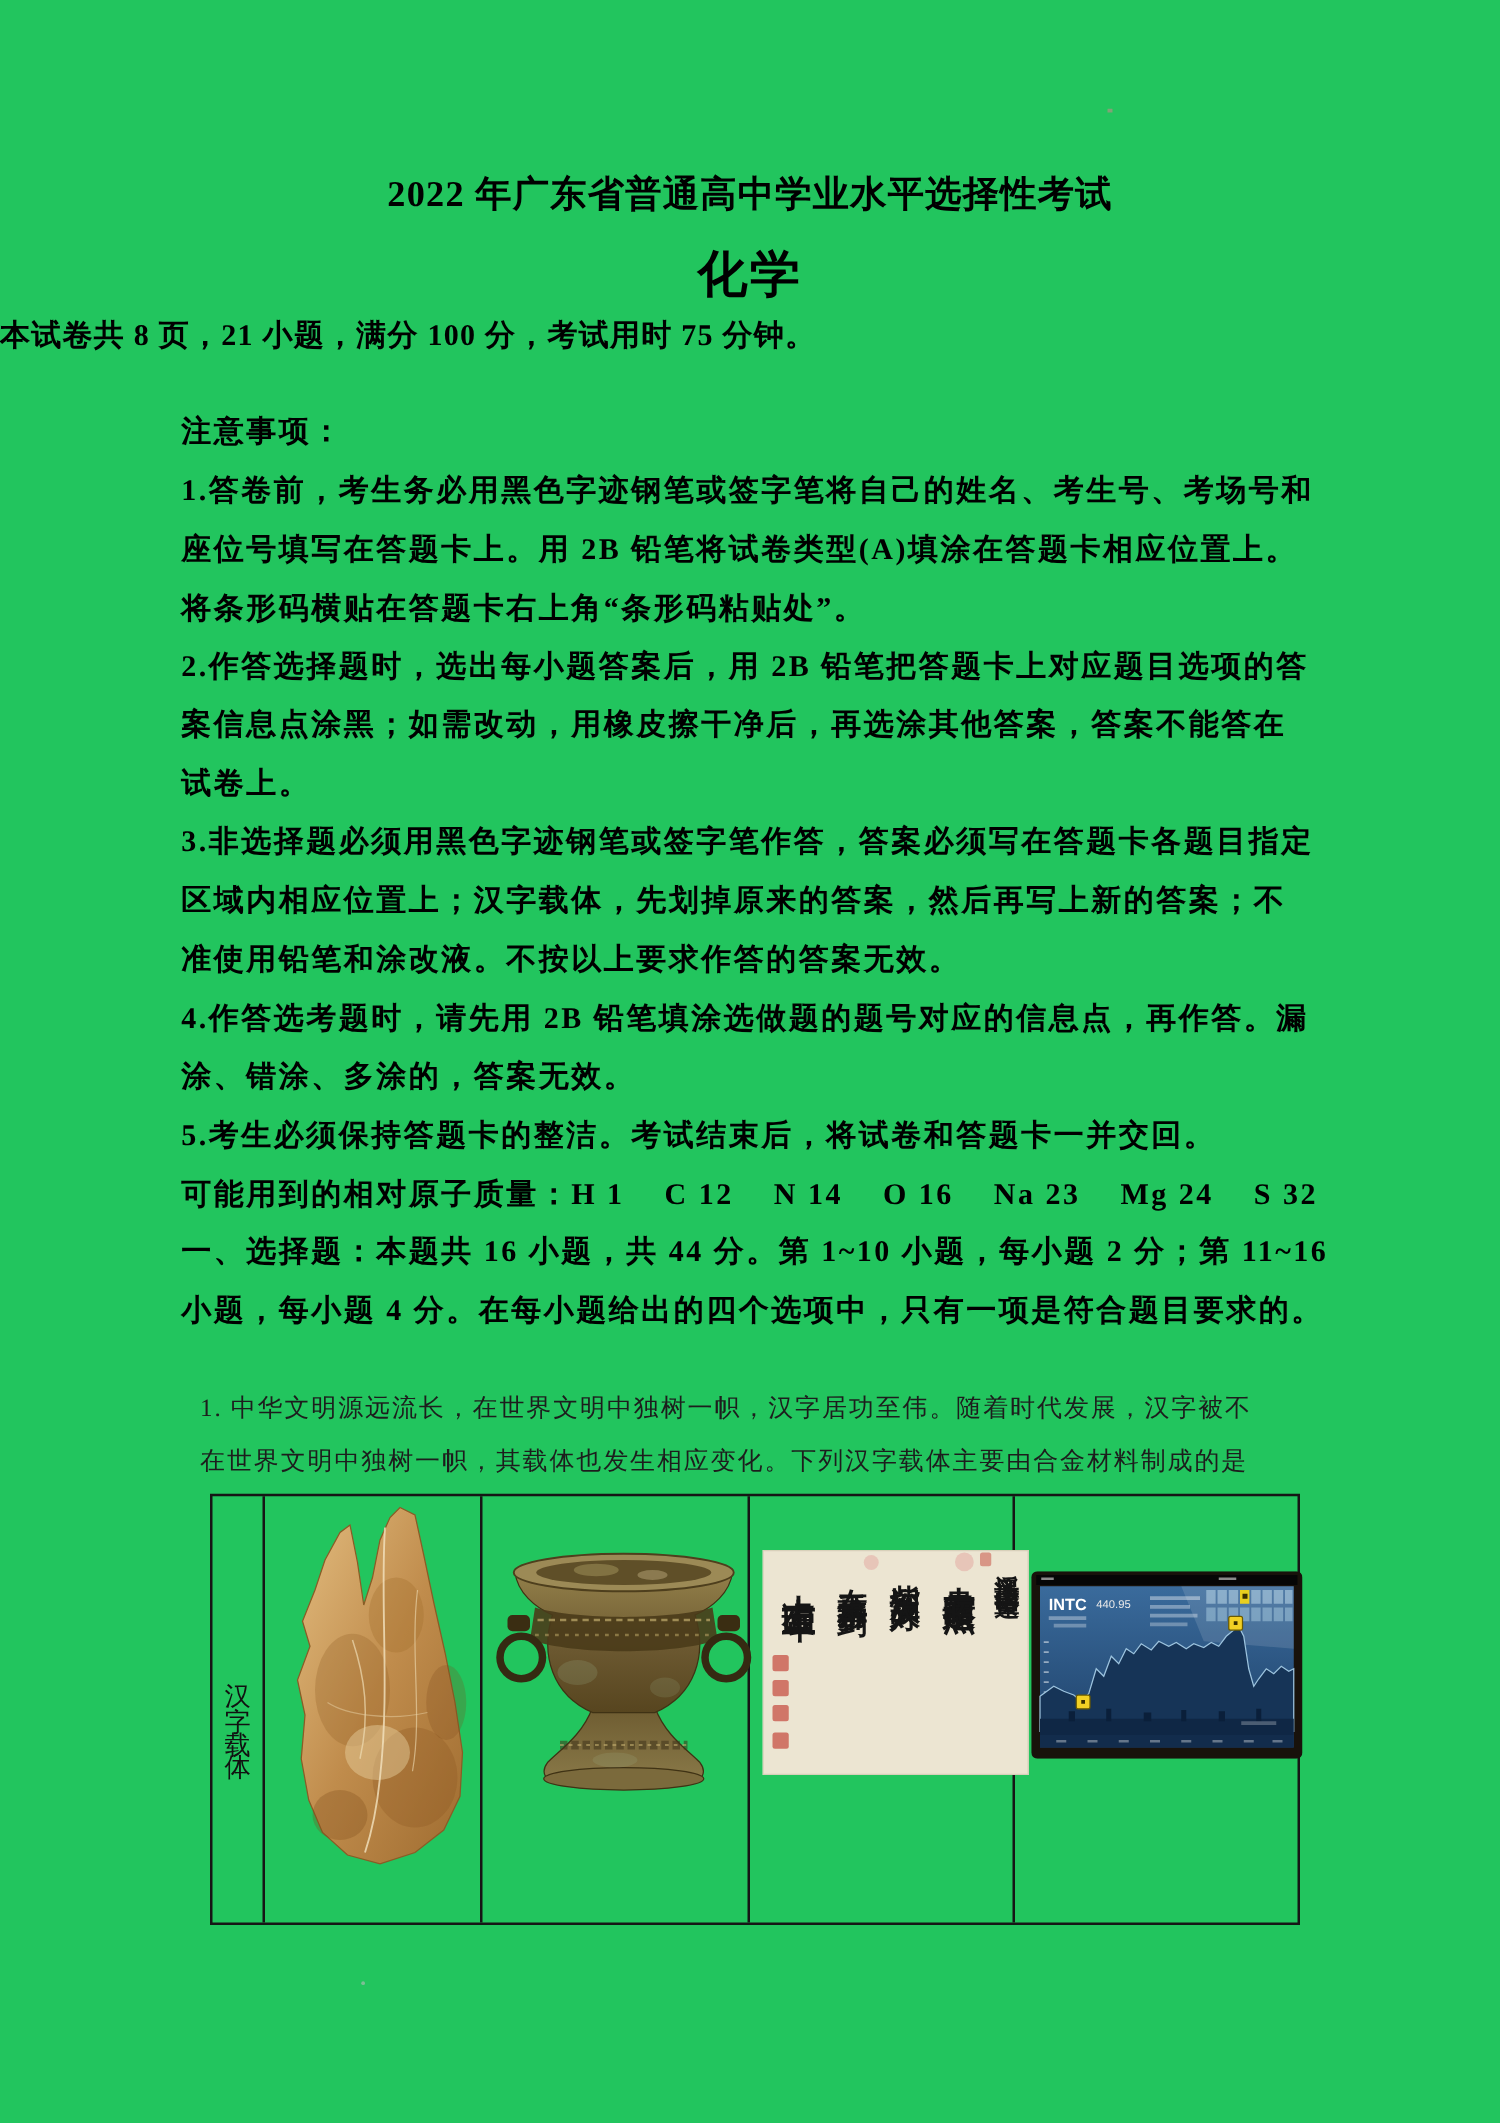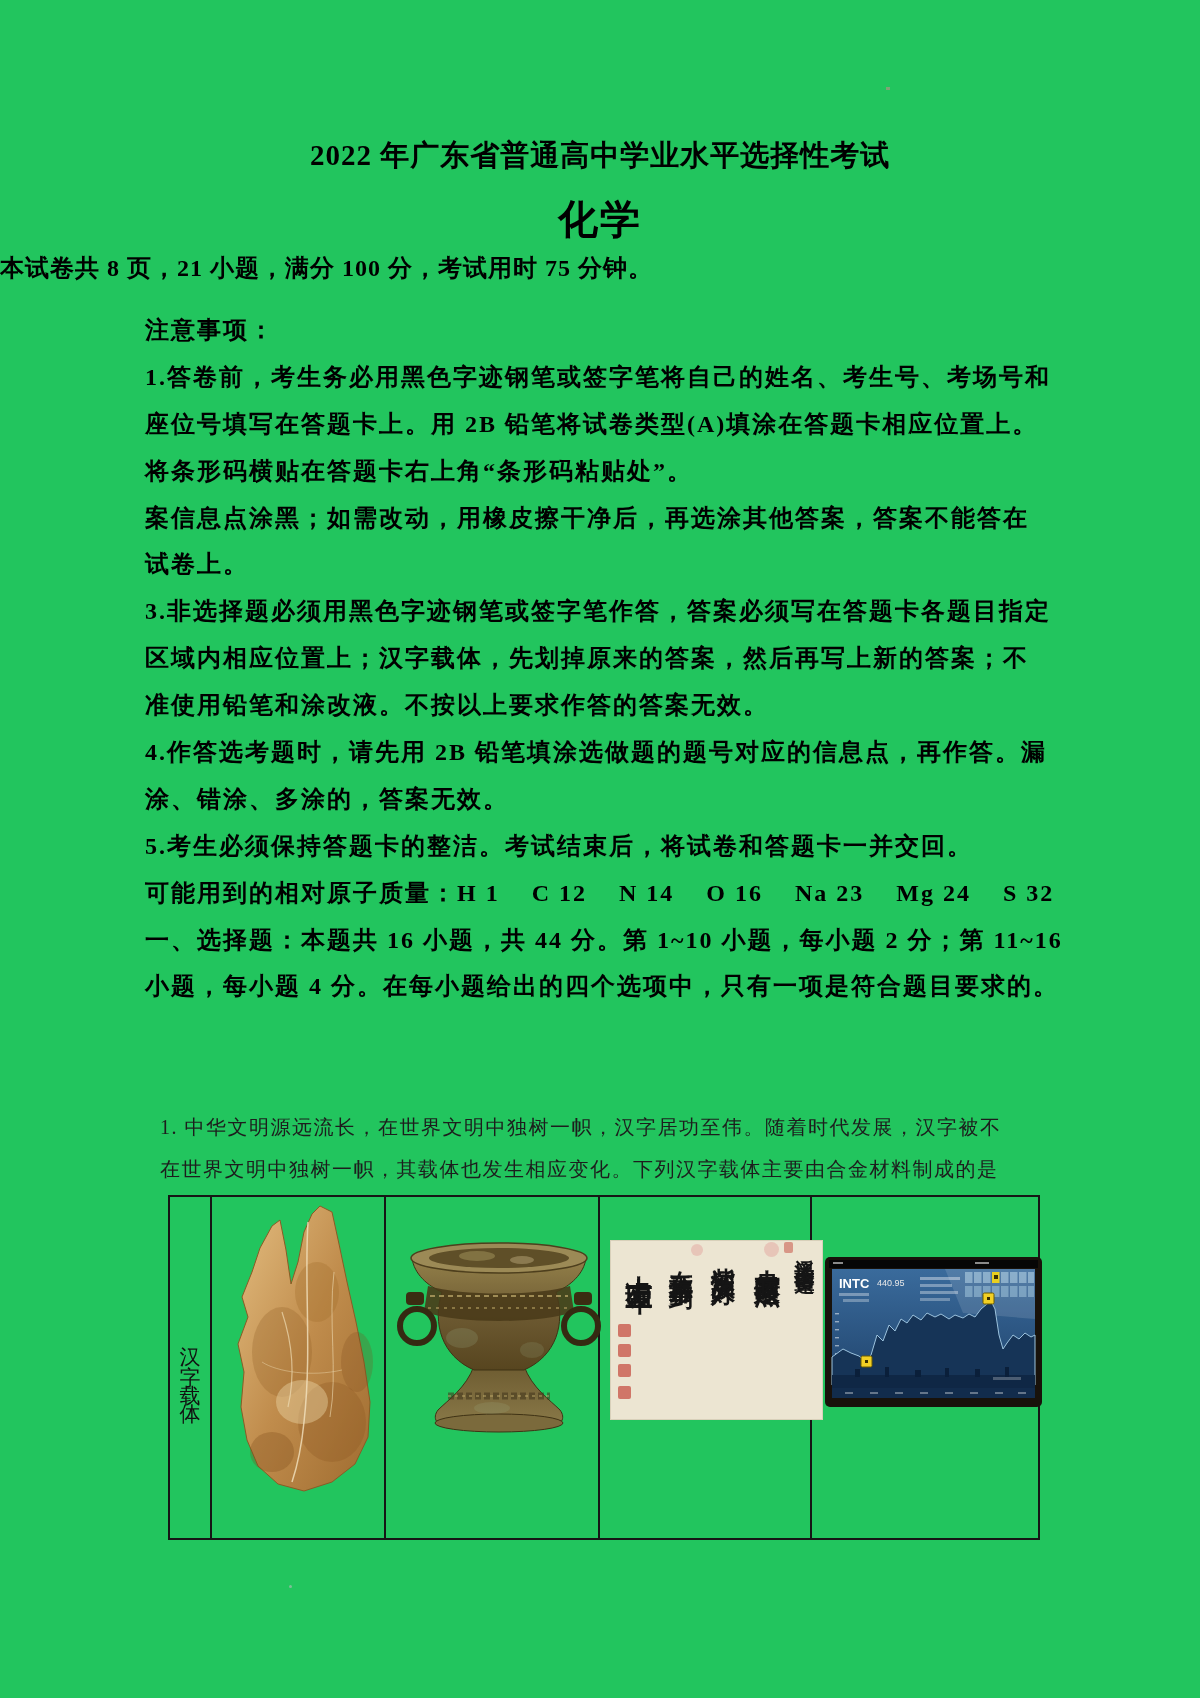--- a/index.html
+++ b/index.html
@@ -6,21 +6,21 @@
   .page{position:relative;width:1200px;height:1698px;background:#22c55e;overflow:hidden;
         font-family:"Liberation Serif","DejaVu Serif",serif;color:#000;}
   .speck{position:absolute;width:4px;height:3px;background:#9a9a7c;opacity:.8;}
   .speck2{position:absolute;width:3px;height:3px;background:#bbb;opacity:.6;border-radius:50%;}
   .title{position:absolute;top:136px;left:0;width:1200px;text-align:center;
          font-size:29px;font-weight:bold;letter-spacing:1px;}
   .subject{position:absolute;top:192px;left:0;width:1200px;text-align:center;
          font-size:40px;font-weight:bold;letter-spacing:2px;}
   .examinfo{position:absolute;top:252px;left:0;width:1200px;
          font-size:24px;font-weight:bold;letter-spacing:1px;}
-  .doc{position:absolute;left:145px;top:307px;width:915px;}
+  .doc{position:absolute;left:145px;top:323px;width:915px;}
   .dl{height:46.9px;line-height:46.9px;font-size:24px;font-weight:bold;letter-spacing:2px;
       white-space:nowrap;}
   .dl.pre{white-space:pre;}
   .question{position:absolute;left:160px;top:1106px;width:890px;}
   .ql{height:42px;line-height:42px;font-size:20px;font-weight:normal;letter-spacing:1.5px;
       color:#1d1d1d;white-space:nowrap;}
   
   .qtable{position:absolute;left:168px;top:1195px;width:872px;height:345px;
           border:2px solid #161616;box-sizing:border-box;display:grid;
           grid-template-columns:42px 174px 214px 212px 230px;}
@@ -56,20 +56,21 @@
 
   <div class="title">2022 年广东省普通高中学业水平选择性考试</div>
   <div class="subject">化学</div>
   <div class="examinfo">本试卷共 8 页，21 小题，满分 100 分，考试用时 75 分钟。</div>
 
   <div class="doc">
     <div class="dl">注意事项：</div>
     <div class="dl">1.答卷前，考生务必用黑色字迹钢笔或签字笔将自己的姓名、考生号、考场号和</div>
     <div class="dl">座位号填写在答题卡上。用 2B 铅笔将试卷类型(A)填涂在答题卡相应位置上。</div>
     <div class="dl">将条形码横贴在答题卡右上角“条形码粘贴处”。</div>
+    <div class="dl">2.作答选择题时，选出每小题答案后，用 2B 铅笔把答题卡上对应题目选项的答</div>
     <div class="dl">案信息点涂黑；如需改动，用橡皮擦干净后，再选涂其他答案，答案不能答在</div>
     <div class="dl">试卷上。</div>
     <div class="dl">3.非选择题必须用黑色字迹钢笔或签字笔作答，答案必须写在答题卡各题目指定</div>
     <div class="dl">区域内相应位置上；汉字载体，先划掉原来的答案，然后再写上新的答案；不</div>
     <div class="dl">准使用铅笔和涂改液。不按以上要求作答的答案无效。</div>
     <div class="dl">4.作答选考题时，请先用 2B 铅笔填涂选做题的题号对应的信息点，再作答。漏</div>
     <div class="dl">涂、错涂、多涂的，答案无效。</div>
     <div class="dl">5.考生必须保持答题卡的整洁。考试结束后，将试卷和答题卡一并交回。</div>
     <div class="dl pre">可能用到的相对原子质量：H 1    C 12    N 14    O 16    Na 23    Mg 24    S 32</div>
     <div class="dl">一、选择题：本题共 16 小题，共 44 分。第 1~10 小题，每小题 2 分；第 11~16</div>

